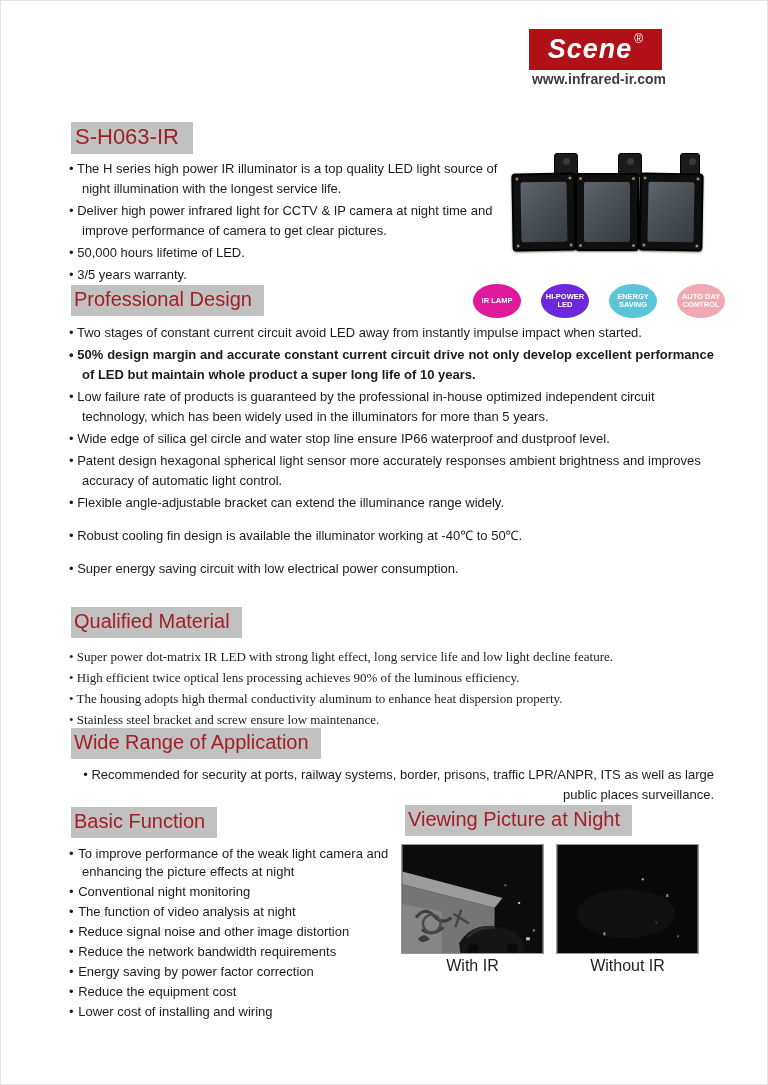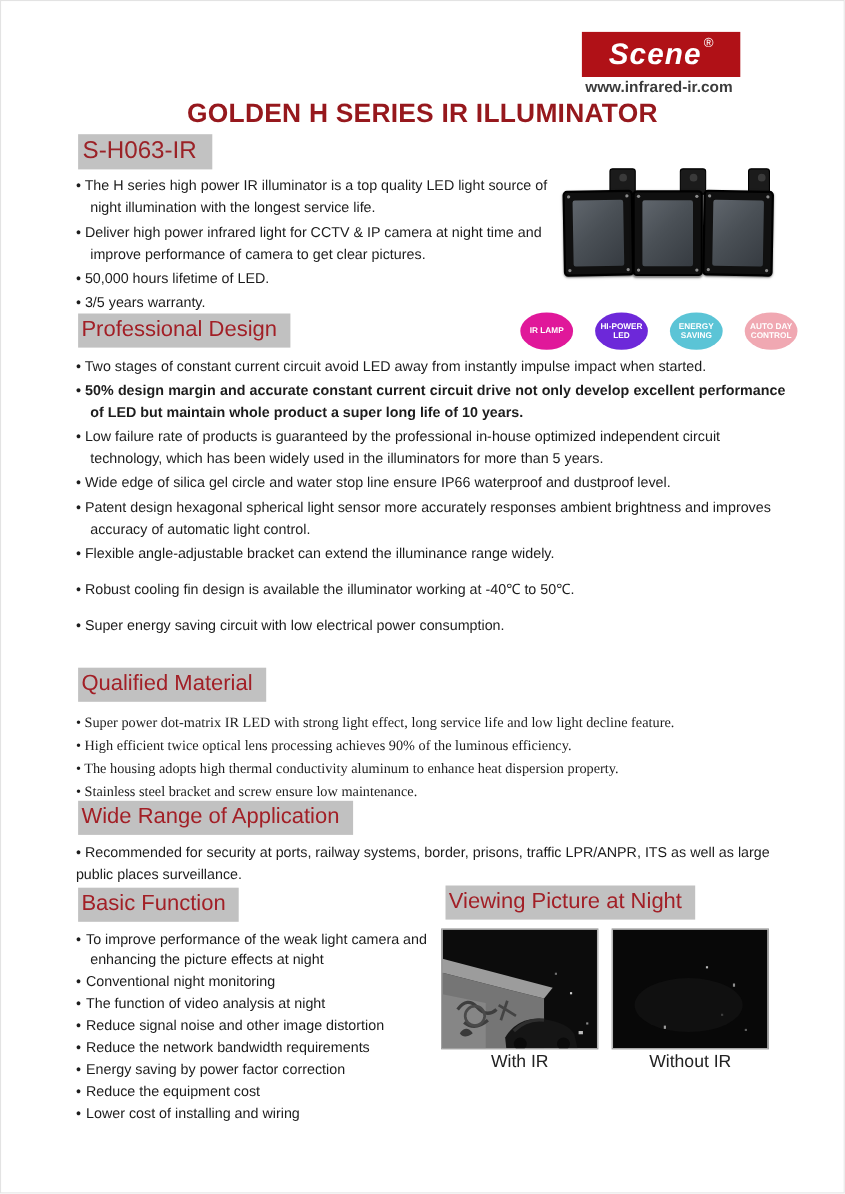--- a/index.html
+++ b/index.html
@@ -4,21 +4,21 @@
 <style>
   * { margin:0; padding:0; box-sizing:border-box; }
   html,body { background:#f4f4f4; }
   .page {
     position:relative; width:768px; height:1085px; margin:0 auto;
     background:#ffffff; border:1px solid #e3e3e3;
     font-family:"Liberation Sans", sans-serif; color:#1c1c1c; overflow:hidden;
   }
 
   
-  .logo-box { position:absolute; left:528px; top:28px; width:144px; height:41px;
+  .logo-box { position:absolute; left:528px; top:28px; width:133px; height:41px;
     background:#b01117; display:flex; align-items:center; justify-content:center; }
   .logo-text { color:#fff; font-style:italic; font-weight:bold; font-size:27px; letter-spacing:1px; }
   .logo-reg { color:#fff; font-size:12px; font-style:normal; position:relative; top:-11px; margin-left:2px; }
   .website { position:absolute; left:522px; top:70px; width:152px; text-align:center;
     font-weight:bold; font-size:14px; color:#3c3c3c; text-decoration:none; }
 
   
   .title { position:absolute; top:89px; left:0; width:100%; text-align:center;
     font-size:24px; font-weight:bold; color:#96181d; letter-spacing:0.2px; }
   .model { position:absolute; left:70px; top:121px; background:#c2c2c2; color:#9b2227;
@@ -60,21 +60,21 @@
   
   .badges { position:absolute; left:472px; top:283px; display:flex; gap:20px; }
   .badge { width:48px; height:34px; border-radius:50%; color:#fff; display:flex;
     align-items:center; justify-content:center; text-align:center;
     font-size:7.5px; font-weight:bold; line-height:8.5px; padding:3px; }
 
   
   .pd-list { position:absolute; left:68px; top:322px; width:645px; }
   .qm-list { position:absolute; left:68px; top:646px; width:655px; }
   .qm-list li { margin-bottom:0; line-height:19px;font-family:Liberation Serif, serif; }
-  .wr-text { position:absolute; left:68px; top:764px; width:645px; font-size:13px; line-height:20px; }
+  .wr-text { position:absolute; left:68px; top:764px; width:645px; font-size:13px; line-height:20px;text-align:right; }
   .bf-list { position:absolute; left:68px; top:844px; width:336px; }
   .bf-list li { line-height:18px; margin-bottom:0; padding-left:9px; text-indent:-9px; }
   .bf-list li::before { content:"\2022"; margin-right:1px; }
 
   
   .photos { position:absolute; left:400px; top:843px; display:flex; gap:12px; }
   .photo { width:143px; height:110px; border:1px solid #999; display:block; }
   .captions { position:absolute; left:400px; top:956px; width:300px; display:flex; gap:12px; }
   .caption { width:143px; text-align:center; font-size:16px; color:#222; }
 </style>
@@ -82,21 +82,20 @@
 <body>
 
 <div class="page">
 
   <div class="logo-box">
     <span class="logo-text">Scene</span>
       <span class="logo-reg">®</span>
   </div>
   <a class="website" href="#">www.infrared-ir.com</a>
 
-  <div class="title">GOLDEN H SERIES IR ILLUMINATOR</div>
   <div class="model">S-H063-IR</div>
 
   <div class="intro">
     <ul class="blist">
       <li>The H series high power IR illuminator is a top quality LED light source of night illumination with the longest service life.</li>
       <li>Deliver high power infrared light for CCTV &amp; IP camera at night time and improve performance of camera to get clear pictures.</li>
       <li>50,000 hours lifetime of LED.</li>
       <li>3/5 years warranty.</li>
     </ul>
   </div>

